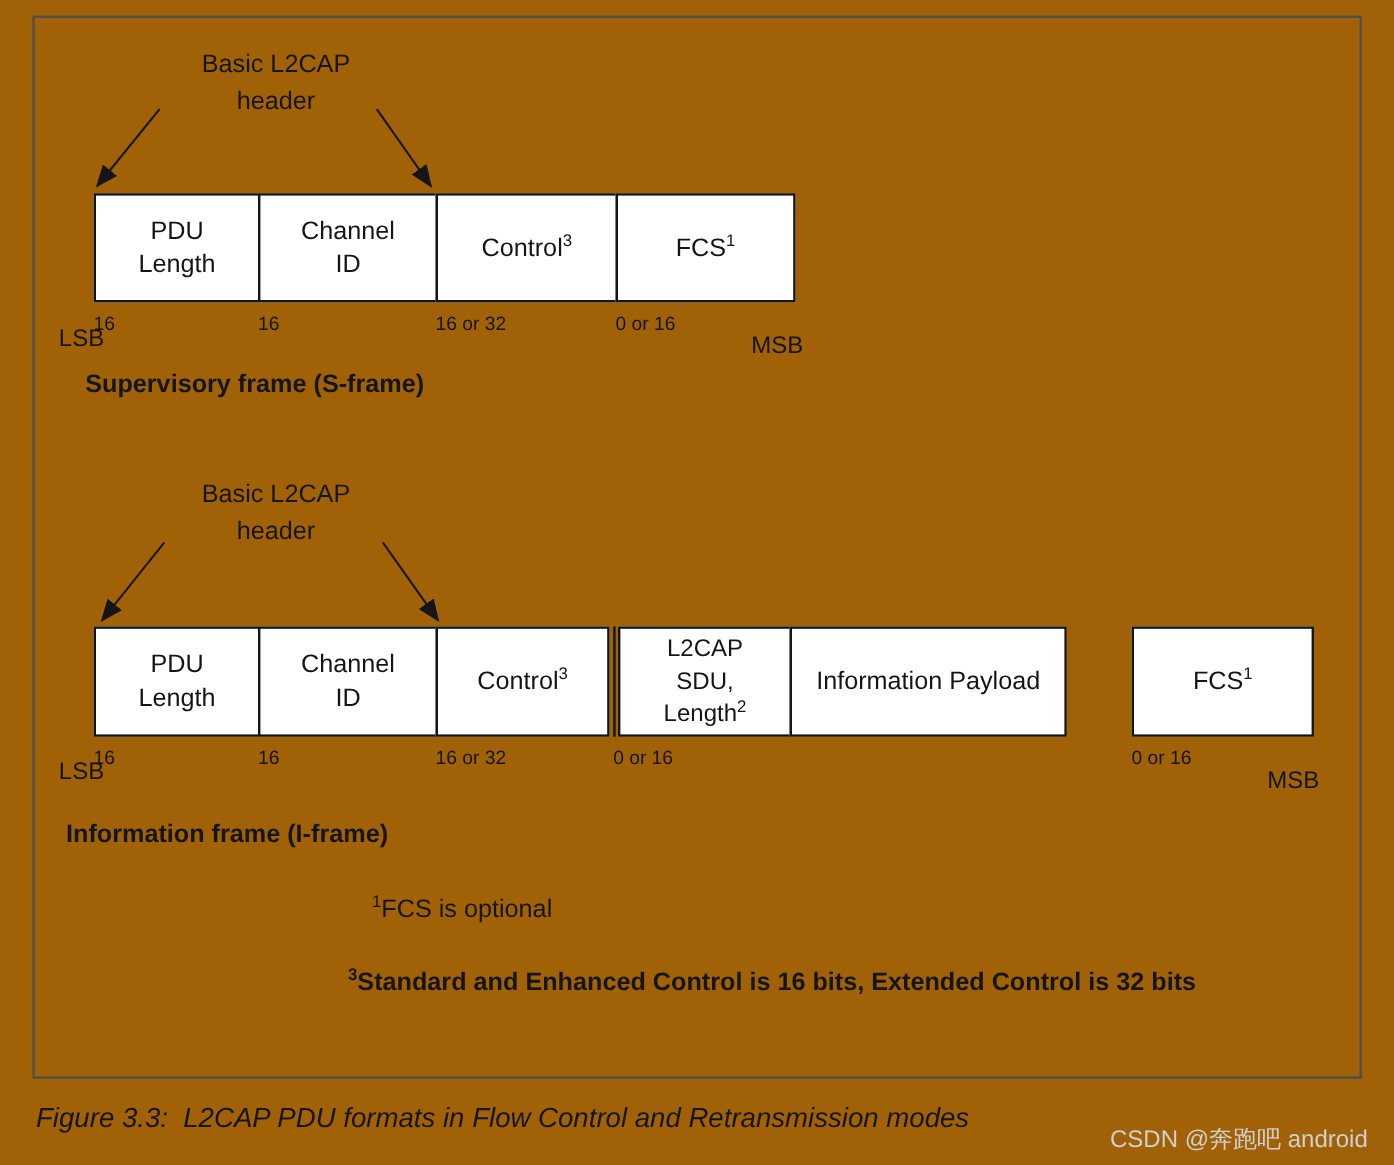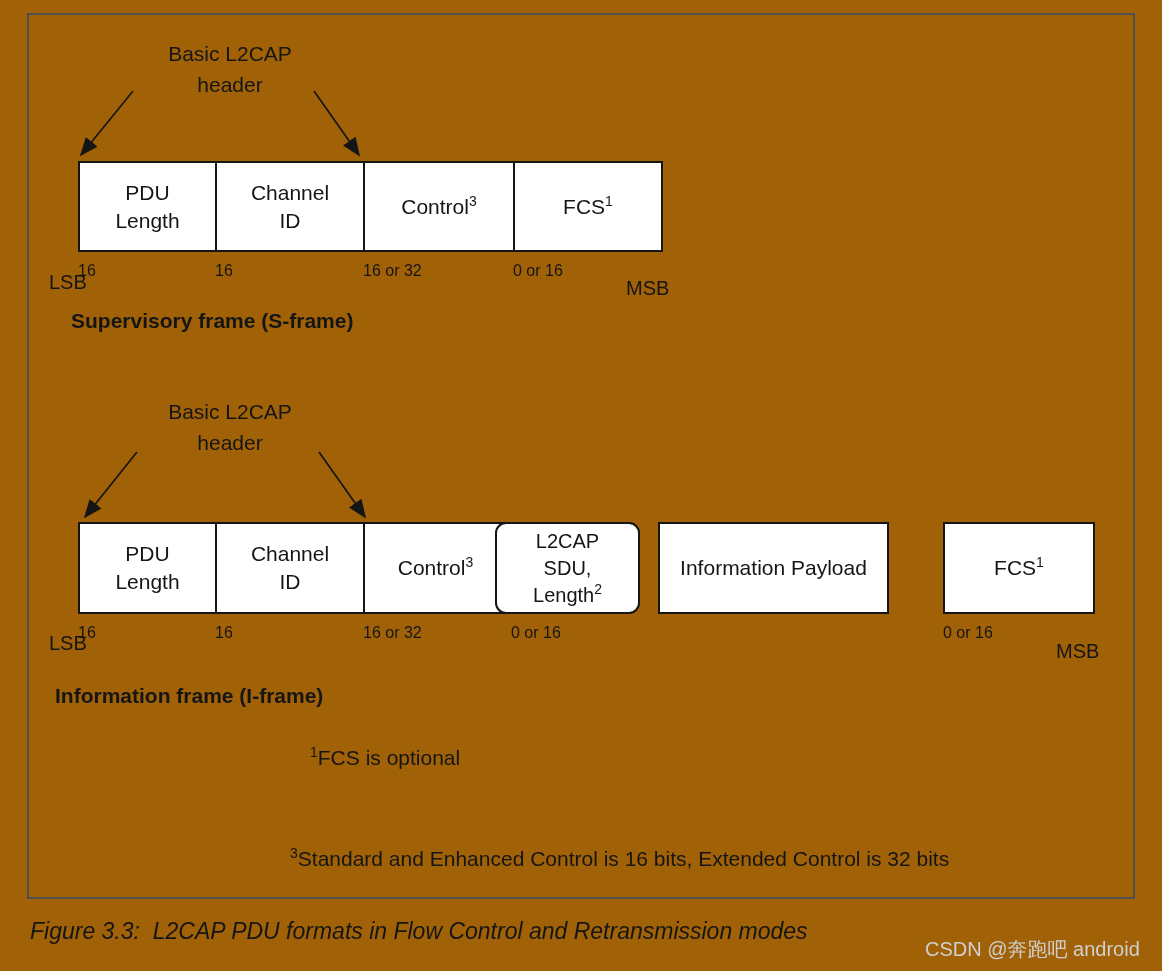--- a/index.html
+++ b/index.html
@@ -155,21 +155,21 @@
 Length</span>
     </div>
     <div class="cell" style="left:215px; width:150px;">
       <span class="txt">Channel
 ID</span>
     </div>
     <div class="cell" style="left:363px; width:145px;">
       <span class="txt"><span>Control</span><sup>3</sup></span>
     </div>
     <div class="dbl-line"></div>
-    <div class="cell" style="left:495px; width:145px; font-size:20px; line-height:27px;border-radius:11px;">
+    <div class="cell" style="left:515px; width:145px; font-size:20px; line-height:27px;">
       <span class="txt"><span>L2CAP
 SDU,
 Length</span><sup>2</sup></span>
     </div>
     <div class="cell" style="left:658px; width:231px;">
       <span class="txt">Information Payload</span>
     </div>
     <div class="cell" style="left:943px; width:152px;">
       <span class="txt"><span>FCS</span><sup>1</sup></span>
     </div>
@@ -179,18 +179,18 @@
   <span class="bits" style="left:78px;  width:139px; top:624px;">16</span>
   <span class="bits" style="left:215px; width:150px; top:624px;">16</span>
   <span class="bits" style="left:363px; width:145px; top:624px;">16 or 32</span>
   <span class="bits" style="left:511px; width:149px; top:624px;">0 or 16</span>
   <span class="bits" style="left:943px; width:152px; top:624px;">0 or 16</span>
   <span class="endian" style="left:1056px; top:640px;">MSB</span>
 
   <div class="frame-title" style="left:55px; top:684px;">Information frame (I-frame)</div>
 
   <div class="fn" style="top:746px;margin-left:20px;"><sup>1</sup><span>FCS is optional</span></div>
-  <div class="fn" style="top:847px;"><sup>3</sup><span>Standard and Enhanced Control is 16 bits, Extended Control is 32 bits</span></div>
+  <div class="fn" style="top:807px;font-weight:bold;"><sup>3</sup><span>Standard and Enhanced Control is 16 bits, Extended Control is 32 bits</span></div>
 
   <div class="caption">Figure 3.3:  L2CAP PDU formats in Flow Control and Retransmission modes</div>
   <div class="watermark">CSDN @奔跑吧 android</div>
 
 </div>
 
 </body></html>

